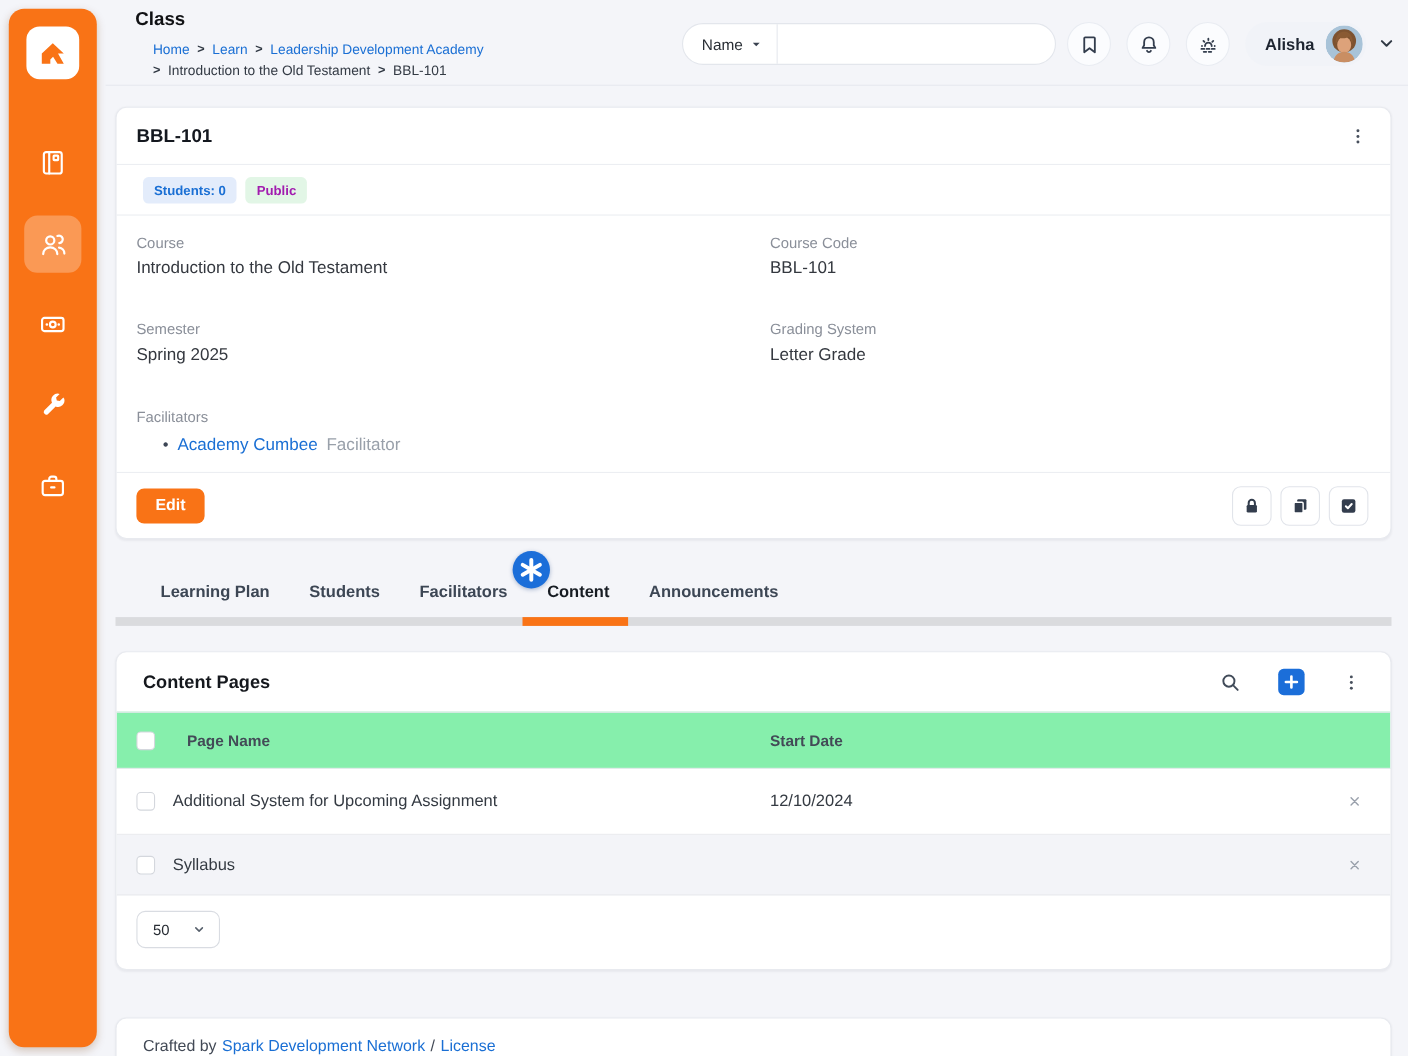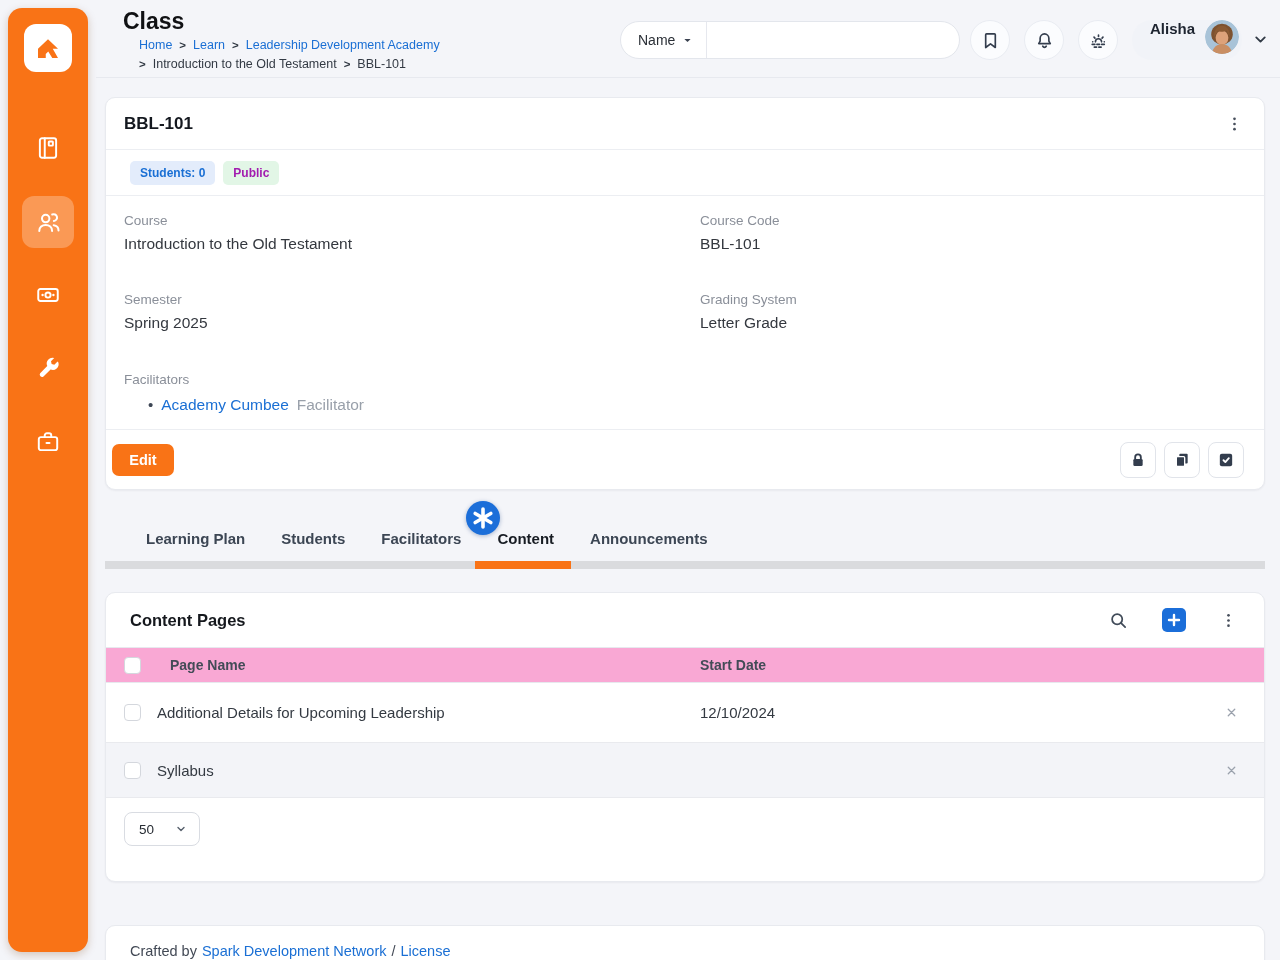--- a/index.html
+++ b/index.html
@@ -12,42 +12,42 @@
              background:#f97316; border-radius:14px; box-shadow:0 3px 8px rgba(120,60,10,.25); }
   .logo { position:absolute; left:16px; top:16px; width:48px; height:48px; background:#fff;
           border-radius:12px; display:flex; align-items:center; justify-content:center; cursor:pointer; }
   .nav-active { position:absolute; left:14px; top:188px; width:52px; height:52px;
                 background:rgba(255,255,255,.27); border-radius:12px; }
   .nav-icon { position:absolute; left:20px; width:40px; height:40px; display:flex;
               align-items:center; justify-content:center; cursor:pointer; }
   .nav-icon svg { stroke:#fff; fill:none; stroke-width:1.8; stroke-linecap:round; stroke-linejoin:round; }
 
   
-  .page-title { position:absolute; left:123px; top:8px; font-size:23px; font-weight:700; color:#101114; }
+  .page-title { position:absolute; left:123px; top:8px; font-size:17px; font-weight:700; color:#101114; }
   .breadcrumb { position:absolute; left:139px; top:38px; width:480px; display:flex; flex-wrap:wrap;
                 column-gap:7px; row-gap:4px; font-size:12.5px; line-height:15px; }
   .crumb-pair { display:inline-flex; gap:7px; white-space:nowrap; }
   .crumb-link { color:#1a6fd4; cursor:pointer; }
   .crumb-current { color:#333a44; }
   .crumb-sep { color:#2f3742; font-weight:700; font-size:11.5px; }
 
   .search-pill { position:absolute; left:620px; top:21px; width:340px; height:38px; background:#fff;
                  border:1px solid #e3e6ec; border-radius:19px; display:flex; align-items:flex-start; }
   .search-name { display:flex; align-items:center; gap:7px; padding:0 13px 0 17px; height:100%;
                  border-right:1px solid #e6e8ee; font-size:14px; color:#2a2f36; cursor:pointer; }
   .search-input { flex:1; border:none; outline:none; background:transparent; height:100%;
                   padding:0 14px; font-size:14px; color:#2a2f36; }
 
   .hdr-circle { position:absolute; top:20px; width:40px; height:40px; border-radius:50%;
                 background:#fbfcfe; border:1px solid #e9ecf2; display:flex; align-items:center;
                 justify-content:center; cursor:pointer; }
   .hdr-circle svg { stroke:#333d4d; fill:none; stroke-width:1.9; stroke-linecap:round; stroke-linejoin:round; }
 
   .user-pill { position:absolute; left:1132px; top:20px; height:40px; border-radius:20px;
-               background:#f1f3f8; display:flex; gap:10px; padding:0 3px 0 18px; cursor:pointer; }
+               background:#f1f3f8; display:flex; align-items:center; gap:10px; padding:0 3px 0 18px; cursor:pointer; }
   .user-name { font-size:15px; font-weight:700; color:#1d2430; }
   .avatar { width:34px; height:34px; border-radius:50%; overflow:hidden; }
   .user-chevron { position:absolute; left:1252px; top:31px; cursor:pointer; }
   .header-divider { position:absolute; left:96px; top:77px; width:1184px; height:1px; background:#e7e9ef; }
 
   
   .card { position:absolute; left:105px; width:1160px; background:#fff; border:1px solid #e8eaef;
           border-radius:10px; box-shadow:0 1px 2px rgba(16,24,40,.05); }
 
   
@@ -64,21 +64,21 @@
   .cc-body { height:233px; padding:17px 18px 0; display:grid; grid-template-columns:576px 1fr; }
   .field { margin-bottom:24px; }
   .field-label { font-size:13.5px; color:#8a8f99; margin-bottom:7px; }
   .field-value { font-size:15.5px; color:#34383f; }
   .facilitators { grid-column:1 / -1; }
   .fac-item { display:flex; align-items:center; gap:8px; margin:9px 0 0 24px; font-size:15.5px; }
   .fac-bullet { color:#3d4655; font-size:15px; }
   .fac-link { color:#1a6fd4; cursor:pointer; }
   .fac-role { color:#99a0aa; }
   .cc-footer { height:61px; border-top:1px solid #eceef2; display:flex; align-items:center;
-               justify-content:space-between; padding:0 20px 0 6px; }
+               justify-content:space-between; padding:0 20px 0 18px; }
   .edit-btn { width:62px; height:32px; background:#f97316; border:none; border-radius:7px;
               color:#fff; font-size:14.5px; font-weight:700; cursor:pointer; font-family:inherit; }
   .cc-actions { display:flex; gap:8px; }
   .sq-btn { width:36px; height:36px; border:1px solid #e1e4ea; background:#fff; border-radius:8px;
             display:flex; align-items:center; justify-content:center; cursor:pointer; }
 
   
   .tabs { position:absolute; left:146px; top:527px; display:flex; gap:36px; }
   .tab { font-size:15px; font-weight:700; color:#3c4654; cursor:pointer; line-height:24px; }
   .tab.active { color:#171c23; }
@@ -90,21 +90,21 @@
                   box-shadow:0 1px 4px rgba(20,60,130,.35); z-index:5; }
 
   
   #content-panel { top:592px; height:290px; overflow:hidden; }
   .cp-header { height:54px; display:flex; align-items:center; justify-content:space-between;
                padding:0 26px 0 24px; }
   .cp-title { font-size:16.5px; font-weight:700; color:#15181d; }
   .cp-tools { display:flex; align-items:center; gap:33px; }
   .tool-btn { display:flex; align-items:center; justify-content:center; cursor:pointer; }
   .add-btn { width:24px; height:24px; background:#1b6ed9; border-radius:5px; }
-  .grid-header { height:36px; background:#f9a8d4; border-top:1px solid #e7e9ee; border-bottom:1px solid #e7e9ee;
+  .grid-header { height:52px; background:#86efac; border-top:1px solid #e7e9ee; border-bottom:1px solid #e7e9ee;
                  display:flex; align-items:center; font-size:14px; font-weight:700; color:#434b57; position:relative; }
   .grid-row { display:flex; align-items:center; font-size:15px; color:#343a42; position:relative;
               border-bottom:1px solid #e9eaee; cursor:pointer; }
   .row-1 { height:60px; background:#fff; }
   .row-2 { height:55px; background:#f3f4f8; }
   .cbx { position:absolute; left:18px; width:17px; height:17px; border:1px solid #d4d7dd;
          border-radius:4px; background:#fff; cursor:pointer; }
   .col-name-h { position:absolute; left:64px; }
   .col-name { position:absolute; left:51px; }
   .col-date { position:absolute; left:594px; }
@@ -358,21 +358,21 @@
     </div>
 
     <div class="grid-header">
       <span class="cbx"></span>
       <span class="col-name-h">Page Name</span>
       <span class="col-date">Start Date</span>
     </div>
 
     <div class="grid-row row-1">
       <span class="cbx"></span>
-      <span class="col-name">Additional Details for Upcoming Leadership</span>
+      <span class="col-name">Additional System for Upcoming Assignment</span>
       <span class="col-date">12/10/2024</span>
       <span class="row-delete">
         <svg width="13" height="13" viewBox="0 0 24 24" stroke="#9aa1ac" stroke-width="2.4" stroke-linecap="round">
           <path d="M6 6l12 12M18 6L6 18"></path>
         </svg>
       </span>
     </div>
 
     <div class="grid-row row-2">
       <span class="cbx"></span>

